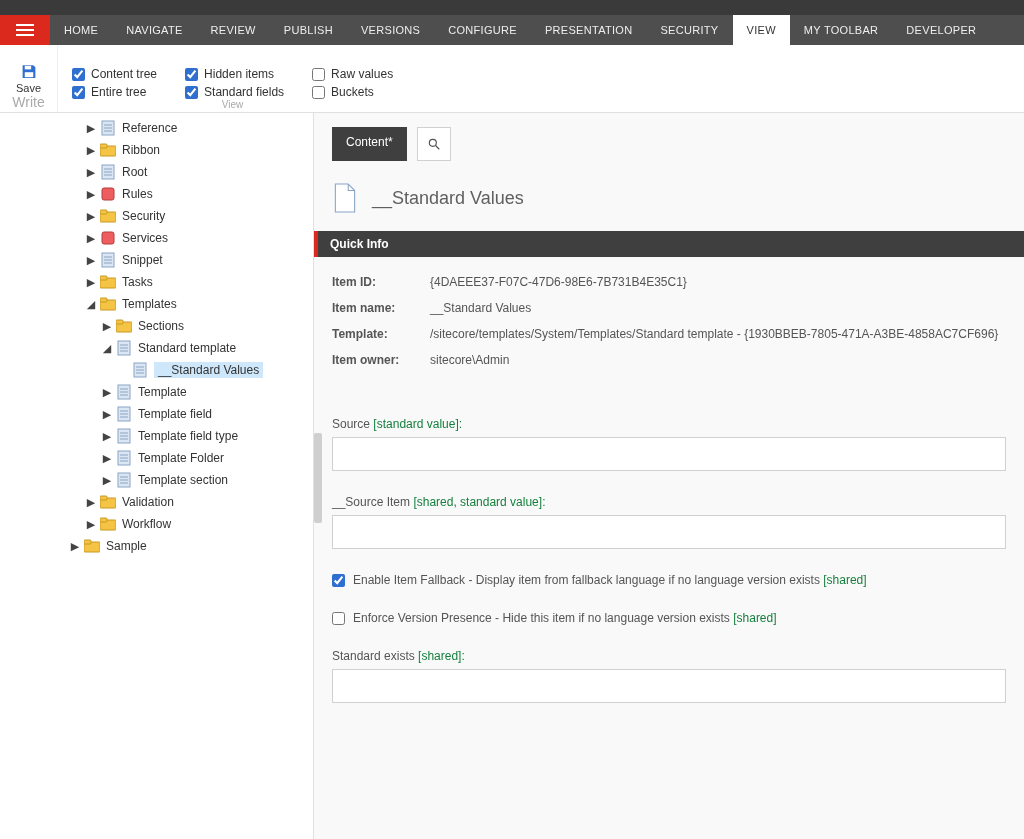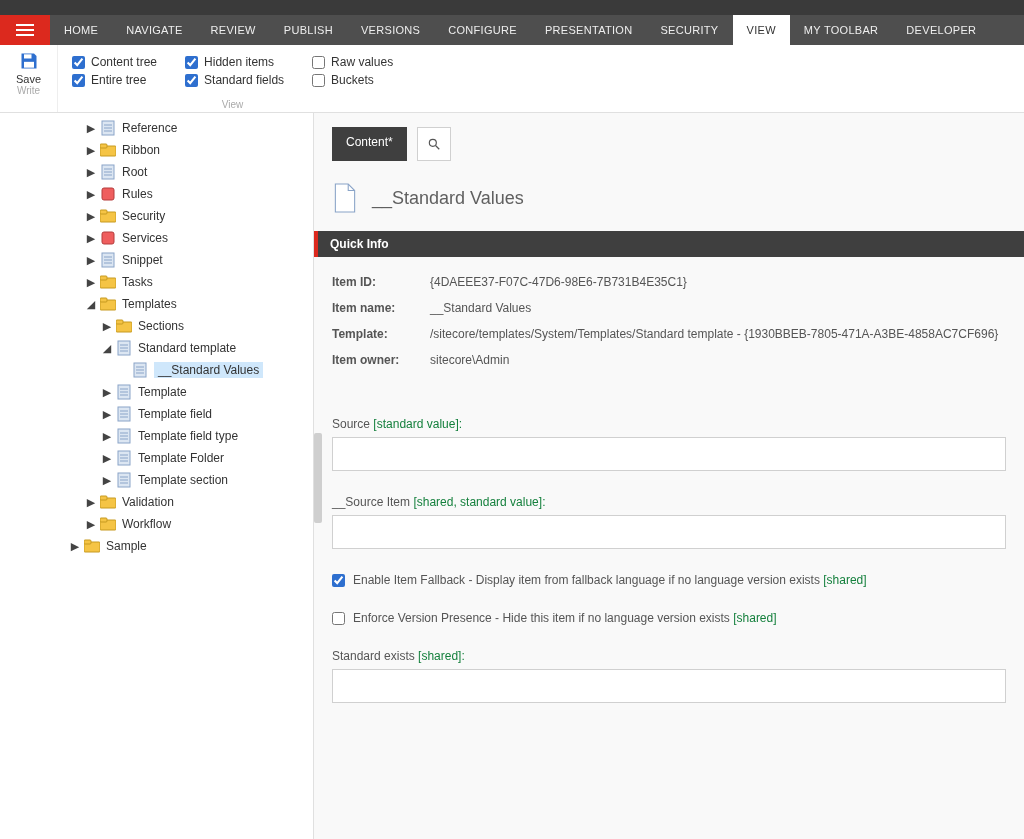--- a/index.html
+++ b/index.html
@@ -11,25 +11,25 @@
 
 
 .main-nav { height: 30px; background: #4e4e4e; display: flex; align-items: stretch; }
 .hamburger { width: 50px; background: #dc291e; display: flex; flex-direction: column; justify-content: center; align-items: center; gap: 3px; cursor: pointer; }
 .hamburger span { display: block; width: 18px; height: 2px; background: #fff; }
 .nav-tab { color: #eee; font-size: 11px; padding: 0 14px; display: flex; align-items: center; cursor: pointer; letter-spacing: 0.3px; }
 .nav-tab.active { background: #fff; color: #333; }
 
 
 .ribbon { height: 68px; background: #fff; border-bottom: 1px solid #e0e0e0; display: flex; }
-.ribbon-group { display: flex; flex-direction: column; padding: 6px 14px 2px 14px; position: relative; }
+.ribbon-group { display: flex; flex-direction: column; padding: 18px 14px 2px 14px; position: relative; }
 .ribbon-group.save { align-items: center; border-right: 1px solid #eee; width: 58px; }
 .save-icon { width: 20px; height: 20px; margin-bottom: 2px; }
 .save-label { font-size: 11px; color: #333; }
-.save-sub { font-size: 10px; color: #aaa; margin-top: 0px; }
+.save-sub { font-size: 14px; color: #aaa; margin-top: 0px; }
 .ribbon-checks { display: grid; grid-template-columns: auto auto auto; column-gap: 28px; row-gap: 4px; align-content: start; padding-top: 4px; }
 .rc { display: flex; align-items: center; gap: 6px; font-size: 12px; color: #333; }
 .rc input { width: 13px; height: 13px; accent-color: #2e6fcf; }
 .view-label { position: absolute; bottom: 2px; left: 50%; transform: translateX(-50%); font-size: 10px; color: #aaa; }
 
 
 .body { flex: 1; display: flex; min-height: 0; }
 .left { width: 314px; border-right: 1px solid #e0e0e0; background: #fff; display: flex; flex-direction: column; }
 .search-row { display: flex; padding: 10px; gap: 8px; align-items: center; }
 .search-box { flex: 1; display: flex; border: 1px solid #d0d0d0; height: 30px; }

